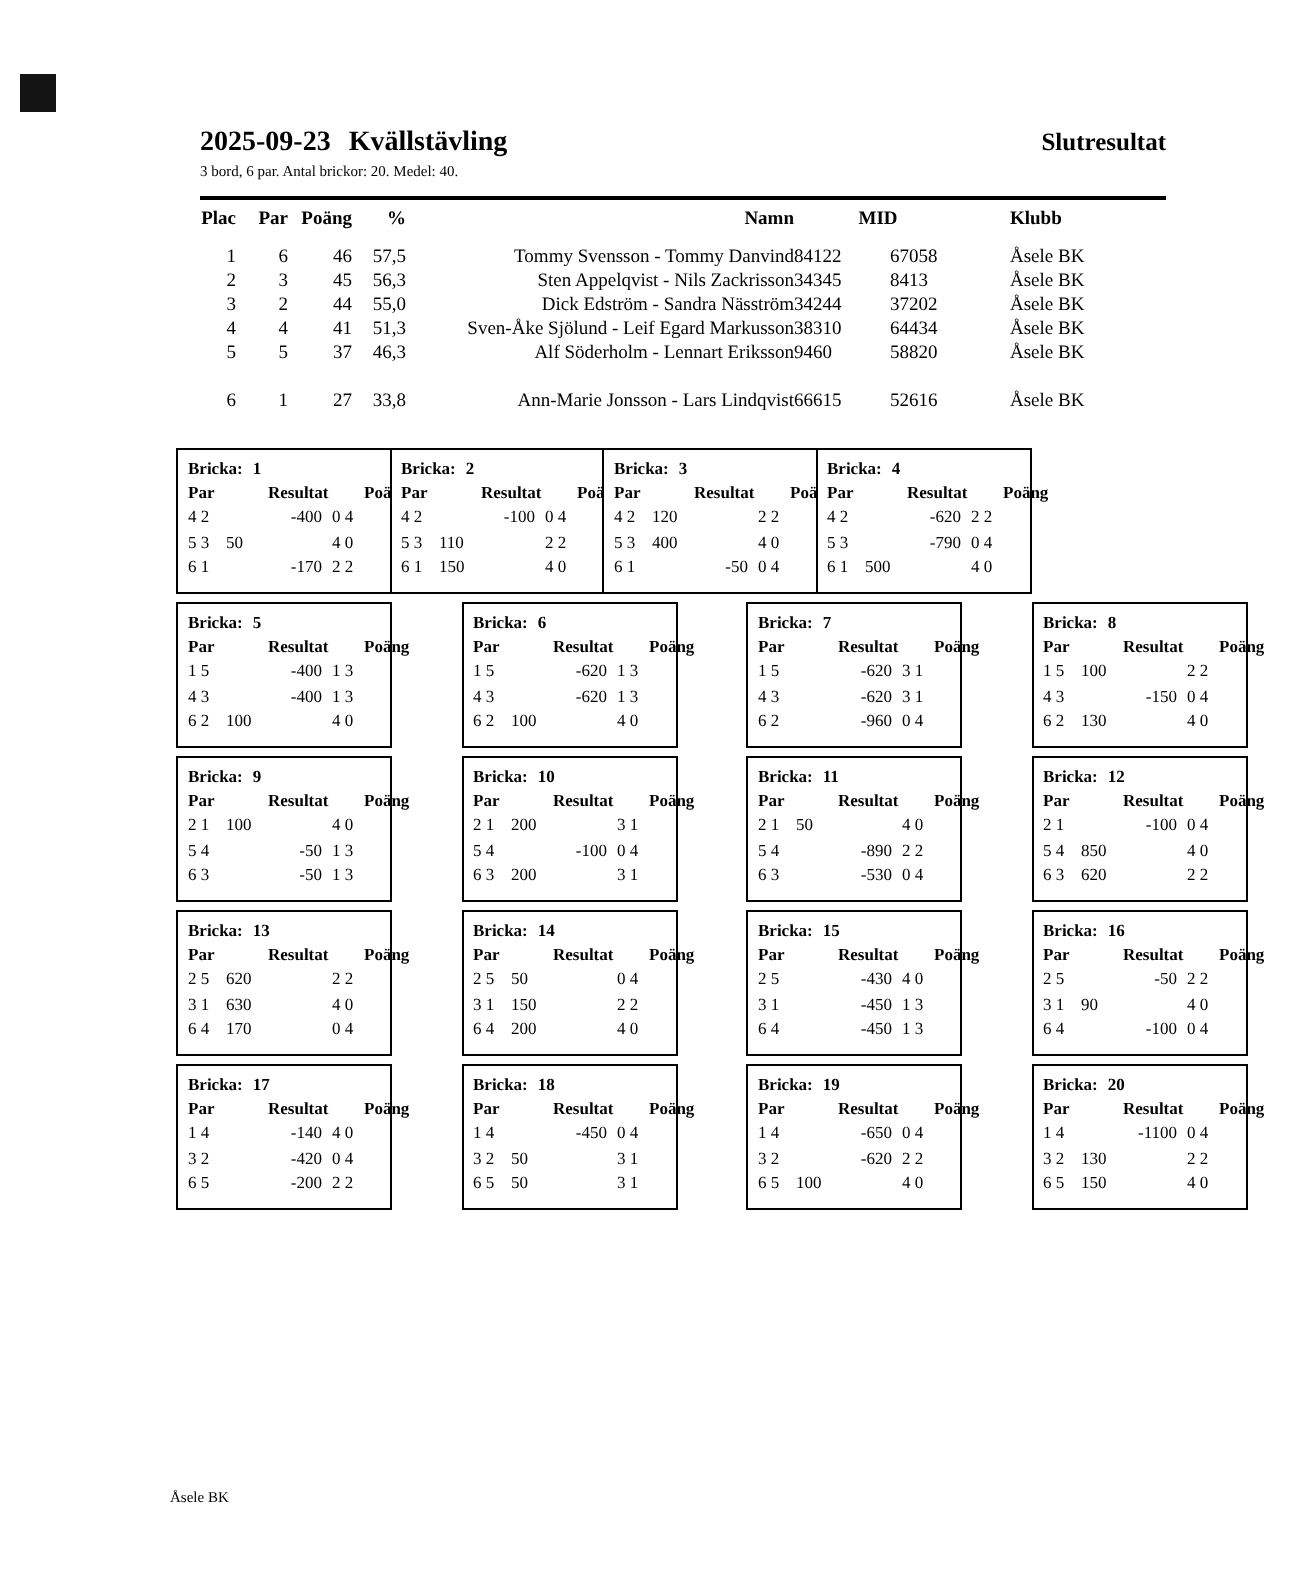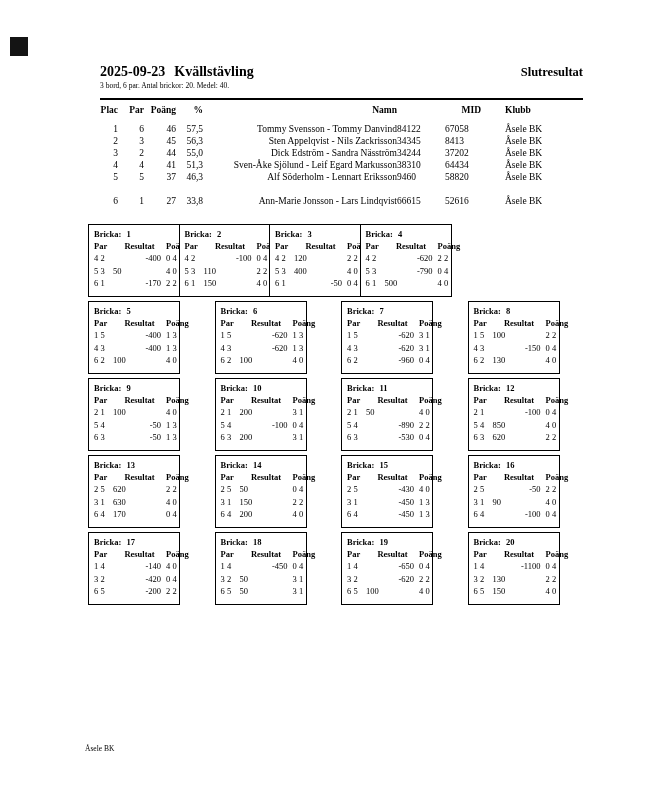--- a/index.html
+++ b/index.html
@@ -26,31 +26,31 @@
   .col-pct{width:27px;text-align:right;}
   .col-namn{text-align:right;padding-left:7px !important;}
   .col-mid{width:48px;}
   .col-klubb{width:78px;text-align:left;padding-left:12px !important;}
   tr.spacer td{height:12px;}
 
   .boards{position:absolute;left:88px;top:224px;width:432px;}
   .board-row{display:flex;}
   .board-row + .board-row{margin-top:4px;gap:36px;}
   .board-box{
-    width:92px;height:73px;box-sizing:border-box;
+    width:108px;height:73px;box-sizing:border-box;
     border:1.5px solid #000;padding:3px 5px 0 5px;background:#fff;
   }
   .board-box + .board-box{margin-left:-1.5px;}
   .board-title{font-weight:bold;font-size:8.5px;line-height:12px;white-space:nowrap;}
   .board-title .num{margin-left:5px;}
   .board-head,.board-line{display:flex;font-size:8.5px;line-height:12.4px;white-space:nowrap;}
   .board-head{font-weight:bold;}
   .bc-par{width:19px;flex:0 0 auto;text-align:left;}
   .bc-res{width:48px;flex:0 0 auto;text-align:left;}
-  .bc-res.hdr{text-align:center;padding-left:5px;box-sizing:border-box;}
+  .bc-res.hdr{text-align:left;padding-left:5px;box-sizing:border-box;margin-left:16px;}
   .bc-res .val{display:block;width:100%;text-align:left;}
   .bc-res .val.neg{text-align:right;}
   .bc-poang{margin-left:5px;text-align:left;}
 
   .footer{position:absolute;left:85px;top:744px;font-size:7.5px;}
 </style>
 </head>
 <body>
 
 <div class="page">
@@ -71,21 +71,21 @@
     <div class="rule"></div>
 
     <table class="standings">
       <thead>
         <tr>
           <th class="col-plac">Plac</th>
           <th class="col-par">Par</th>
           <th class="col-poang">Poäng</th>
           <th class="col-pct">%</th>
           <th class="col-namn">Namn</th>
-          <th class="col-mid" colspan="2" style="text-align:right;padding-right:12px;">MID</th>
+          <th class="col-mid" colspan="2" style="padding-right:12px;">MID</th>
           <th class="col-klubb">Klubb</th>
         </tr>
       </thead>
       <tbody>
           <tr>
             <td class="col-plac">1</td>
             <td class="col-par">6</td>
             <td class="col-poang">46</td>
             <td class="col-pct">57,5</td>
             <td class="col-namn">Tommy Svensson - Tommy Danvind</td>

